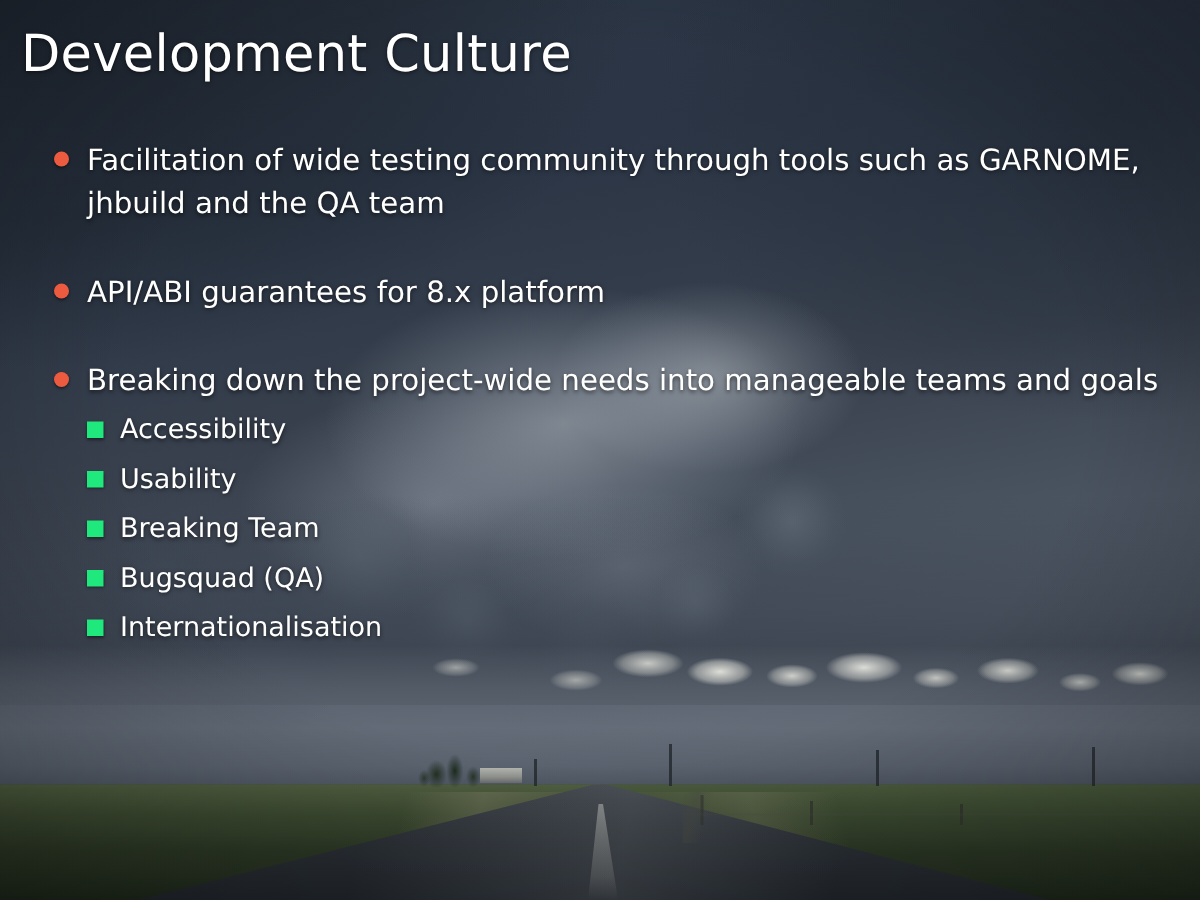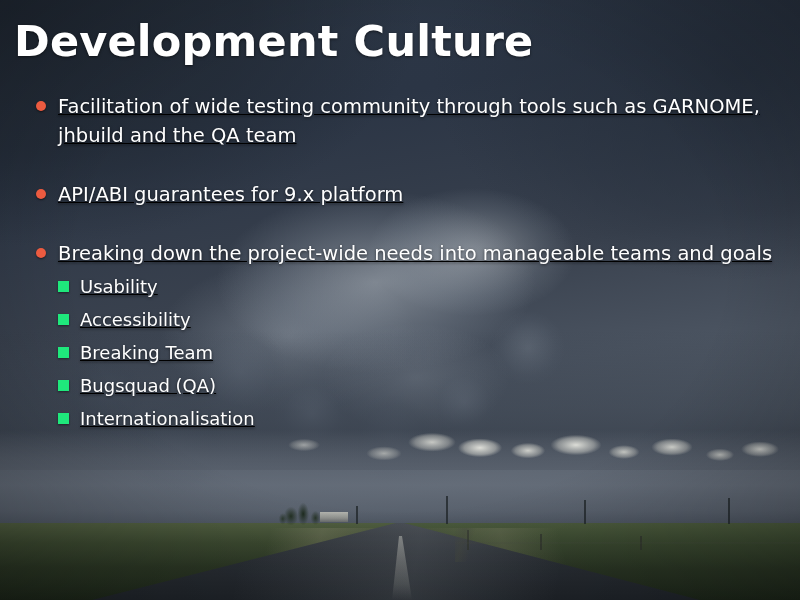--- a/index.html
+++ b/index.html
@@ -151,34 +151,33 @@
     background: radial-gradient(ellipse 620px 460px at 50% 45%, rgba(0,0,0,0) 52%, rgba(0,0,0,0.20) 82%, rgba(0,0,0,0.34) 100%);
   }
 
   
   .content { position: absolute; left: 0; top: 0; width: 800px; height: 600px; }
 
   .slide-title {
     position: absolute;
     left: 14px;
     top: 16px;
-    font-size: 43px;
+    font-size: 34px;
     color: #ffffff;
-    font-weight: 700;
+    font-weight: 400;
     letter-spacing: 0.2px;
     text-shadow: 0 1px 3px rgba(0,0,0,0.55);
     white-space: nowrap;
   }
 
   .body-list {
     position: absolute;
     left: 36px;
     top: 92px;
     width: 748px;
-    text-decoration: underline;
   }
 
   .bullet-l1 {
     position: relative;
     padding-left: 22px;
     margin-bottom: 30px;
     font-size: 19.5px;
     line-height: 29px;
     color: #ffffff;
     text-shadow: 0 1px 3px rgba(0,0,0,0.6);
@@ -258,35 +257,35 @@
 
     <div class="body-list">
 
       <div class="bullet-l1">
         <span class="dot"></span>
         <span class="l1-text">Facilitation of wide testing community through tools such as GARNOME, jhbuild and the QA team</span>
       </div>
 
       <div class="bullet-l1">
         <span class="dot"></span>
-        <span class="l1-text">API/ABI guarantees for 9.x platform</span>
+        <span class="l1-text">API/ABI guarantees for 8.x platform</span>
       </div>
 
       <div class="bullet-l1">
         <span class="dot"></span>
         <span class="l1-text">Breaking down the project-wide needs into manageable teams and goals</span>
 
         <ul class="sublist">
           <li class="bullet-l2">
             <span class="square"></span>
+            <span>Accessibility</span>
+          </li>
+          <li class="bullet-l2">
+            <span class="square"></span>
             <span>Usability</span>
-          </li>
-          <li class="bullet-l2">
-            <span class="square"></span>
-            <span>Accessibility</span>
           </li>
           <li class="bullet-l2">
             <span class="square"></span>
             <span>Breaking Team</span>
           </li>
           <li class="bullet-l2">
             <span class="square"></span>
             <span>Bugsquad (QA)</span>
           </li>
           <li class="bullet-l2">

